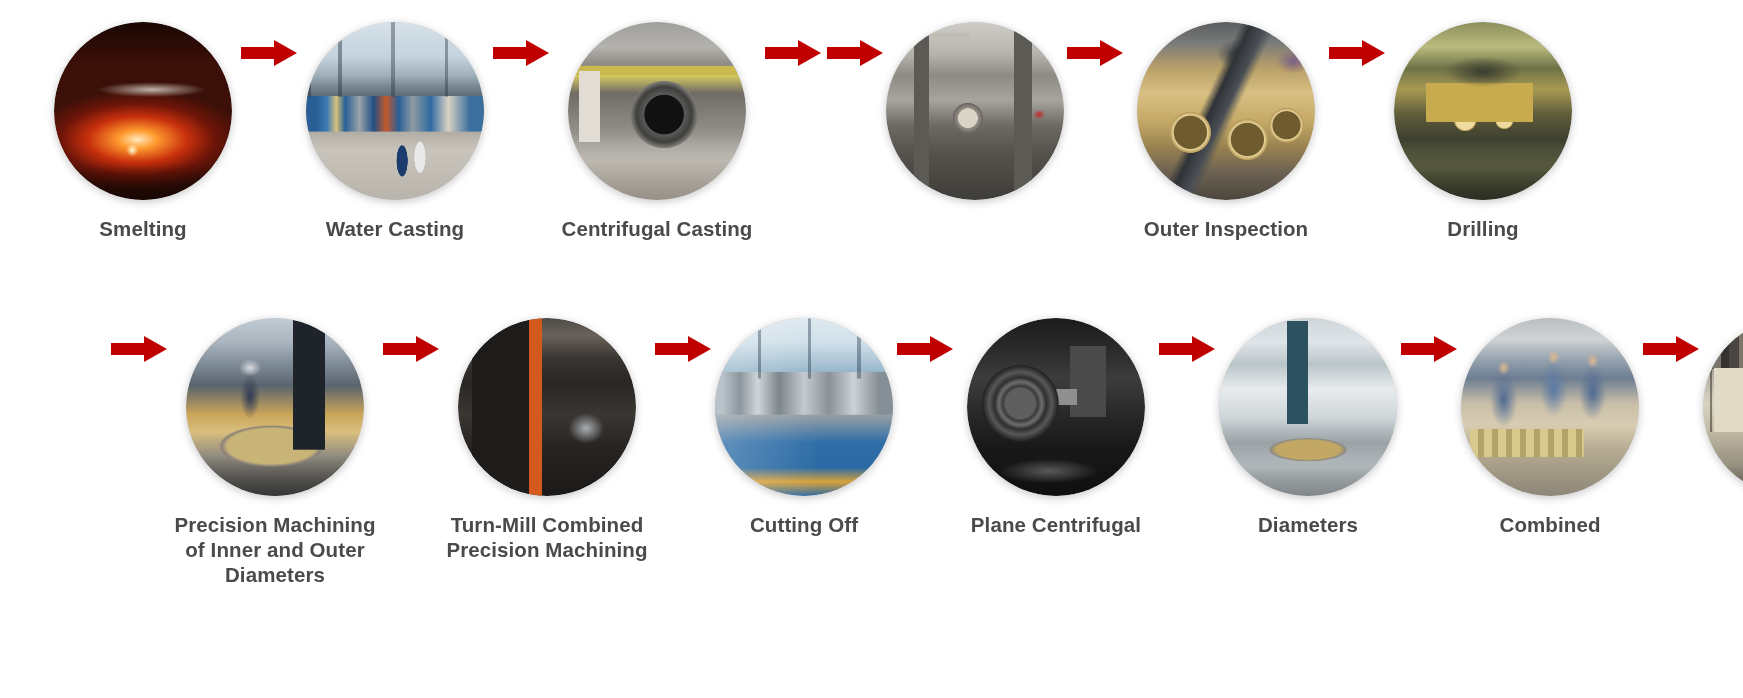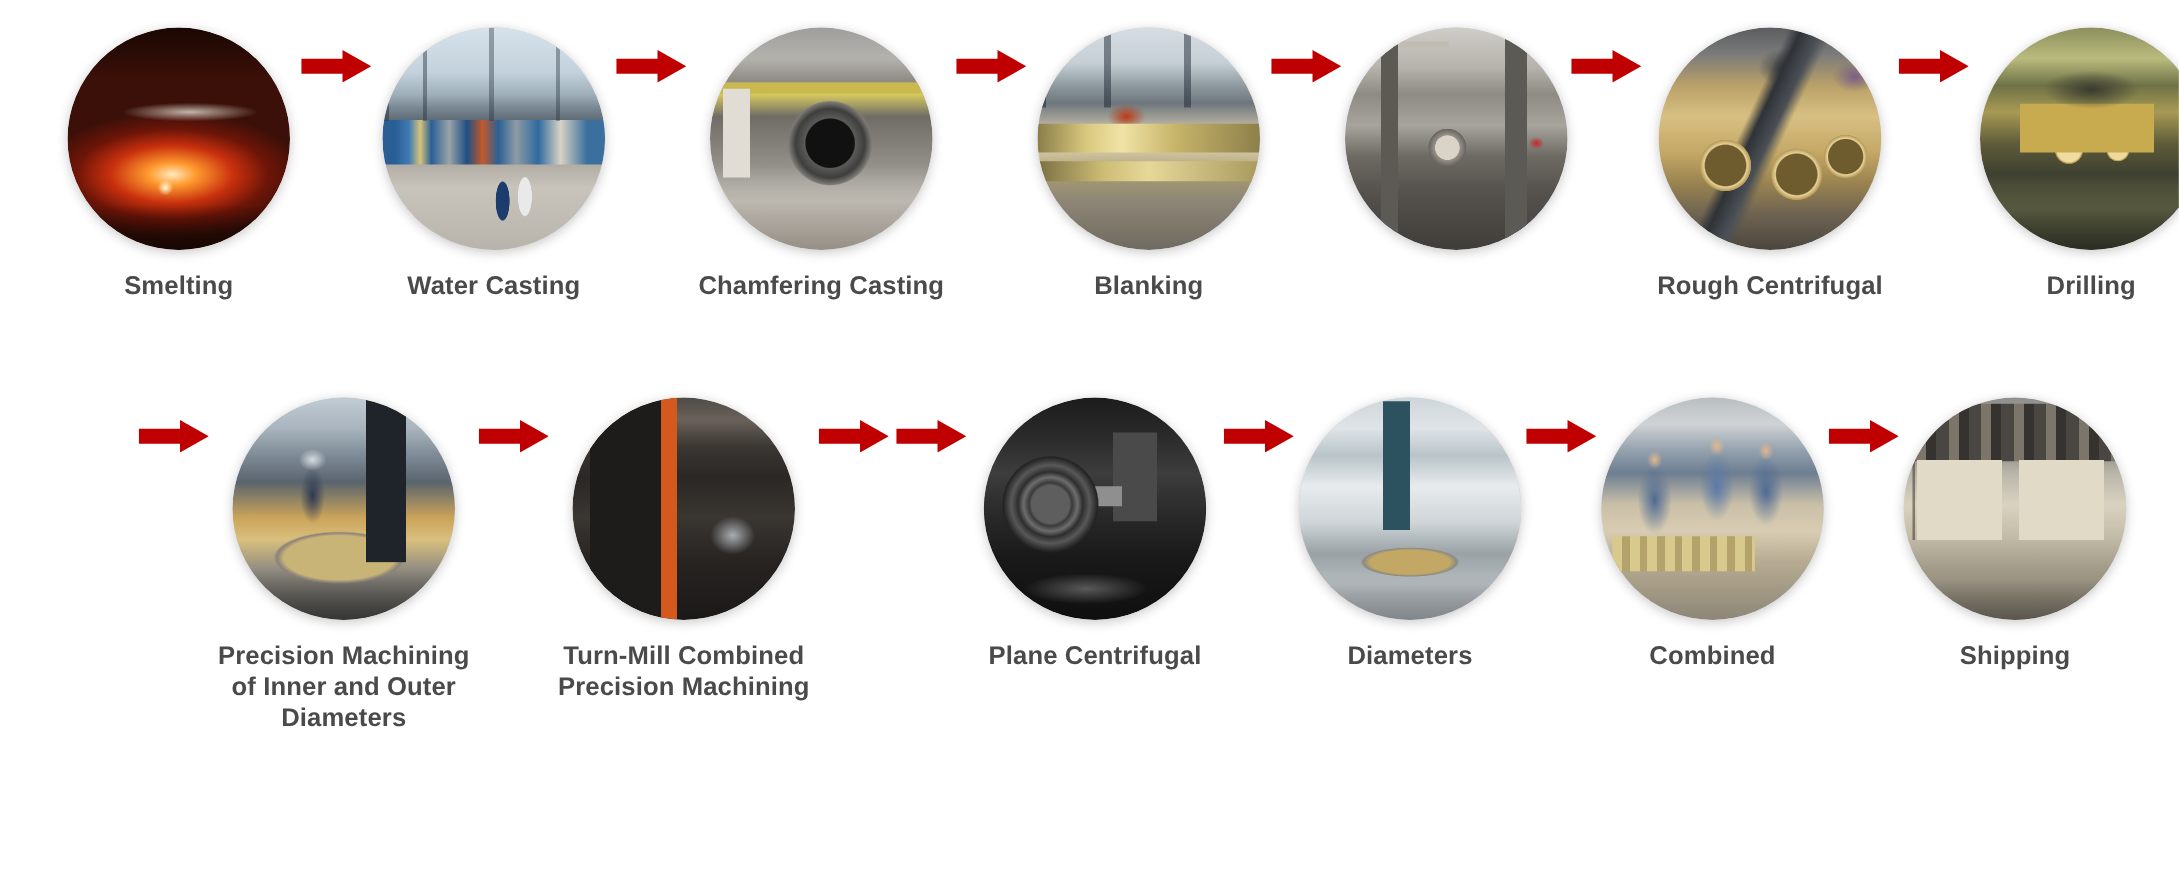--- a/index.html
+++ b/index.html
@@ -317,35 +317,29 @@
     <div class="arrow">
       <svg width="56" height="26" viewBox="0 0 56 26" aria-hidden="true">
           <path d="M0 7 H33 V0 L56 13 L33 26 V19 H0 Z" fill="#C00000"></path>
         </svg>
     </div>
 
     <div class="step">
       <div class="thumb">
         <div class="photo ph-centrifugal"></div>
       </div>
-      <div class="caption" style="width:210px">Chamfering Casting</div>
-    </div>
-
-    <div class="arrow">
-      <svg width="56" height="26" viewBox="0 0 56 26" aria-hidden="true">
-          <path d="M0 7 H33 V0 L56 13 L33 26 V19 H0 Z" fill="#C00000"></path>
-        </svg>
-    </div>
-
-    <div class="step">
-      <div class="thumb">
-        <div class="photo ph-blanking"></div>
-      </div>
-      <div class="caption" style="width:190px">Blanking</div>
-    </div>
+      <div class="caption" style="width:210px">Centrifugal Casting</div>
+    </div>
+
+    <div class="arrow">
+      <svg width="56" height="26" viewBox="0 0 56 26" aria-hidden="true">
+          <path d="M0 7 H33 V0 L56 13 L33 26 V19 H0 Z" fill="#C00000"></path>
+        </svg>
+    </div>
+
 
     <div class="arrow">
       <svg width="56" height="26" viewBox="0 0 56 26" aria-hidden="true">
           <path d="M0 7 H33 V0 L56 13 L33 26 V19 H0 Z" fill="#C00000"></path>
         </svg>
     </div>
 
     <div class="step">
       <div class="thumb">
         <div class="photo ph-rough-mach"></div>
@@ -355,21 +349,21 @@
     <div class="arrow">
       <svg width="56" height="26" viewBox="0 0 56 26" aria-hidden="true">
           <path d="M0 7 H33 V0 L56 13 L33 26 V19 H0 Z" fill="#C00000"></path>
         </svg>
     </div>
 
     <div class="step">
       <div class="thumb">
         <div class="photo ph-rough-insp"></div>
       </div>
-      <div class="caption" style="width:200px">Rough Centrifugal</div>
+      <div class="caption" style="width:200px">Outer Inspection</div>
     </div>
 
     <div class="arrow">
       <svg width="56" height="26" viewBox="0 0 56 26" aria-hidden="true">
           <path d="M0 7 H33 V0 L56 13 L33 26 V19 H0 Z" fill="#C00000"></path>
         </svg>
     </div>
 
     <div class="step">
       <div class="thumb">
@@ -410,20 +404,26 @@
       <div class="caption" style="width:210px">Turn-Mill Combined
 Precision Machining</div>
     </div>
 
     <div class="arrow row2">
       <svg width="56" height="26" viewBox="0 0 56 26" aria-hidden="true">
           <path d="M0 7 H33 V0 L56 13 L33 26 V19 H0 Z" fill="#C00000"></path>
         </svg>
     </div>
 
+    <div class="step">
+      <div class="thumb">
+        <div class="photo ph-cutting"></div>
+      </div>
+      <div class="caption" style="width:180px">Cutting Off</div>
+    </div>
 
     <div class="arrow row2">
       <svg width="56" height="26" viewBox="0 0 56 26" aria-hidden="true">
           <path d="M0 7 H33 V0 L56 13 L33 26 V19 H0 Z" fill="#C00000"></path>
         </svg>
     </div>
 
     <div class="step">
       <div class="thumb">
         <div class="photo ph-chamfer"></div>

